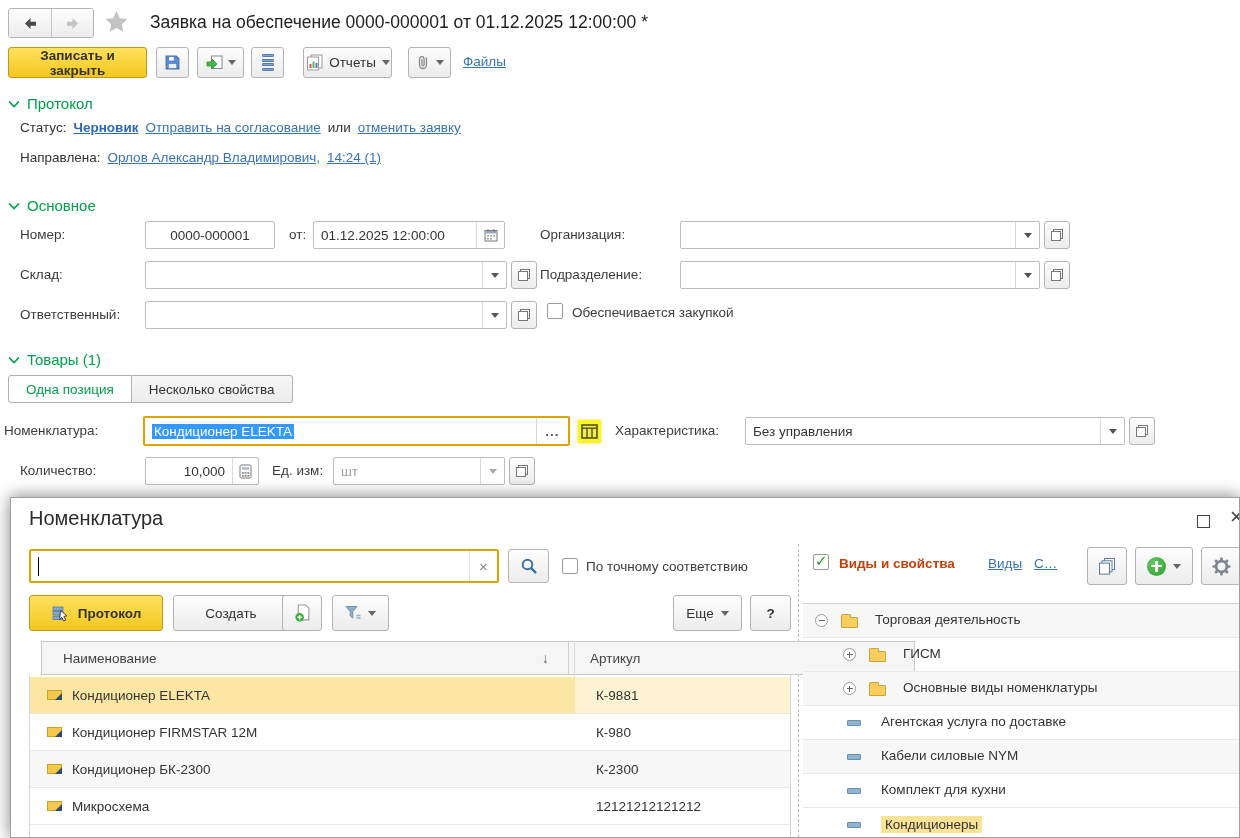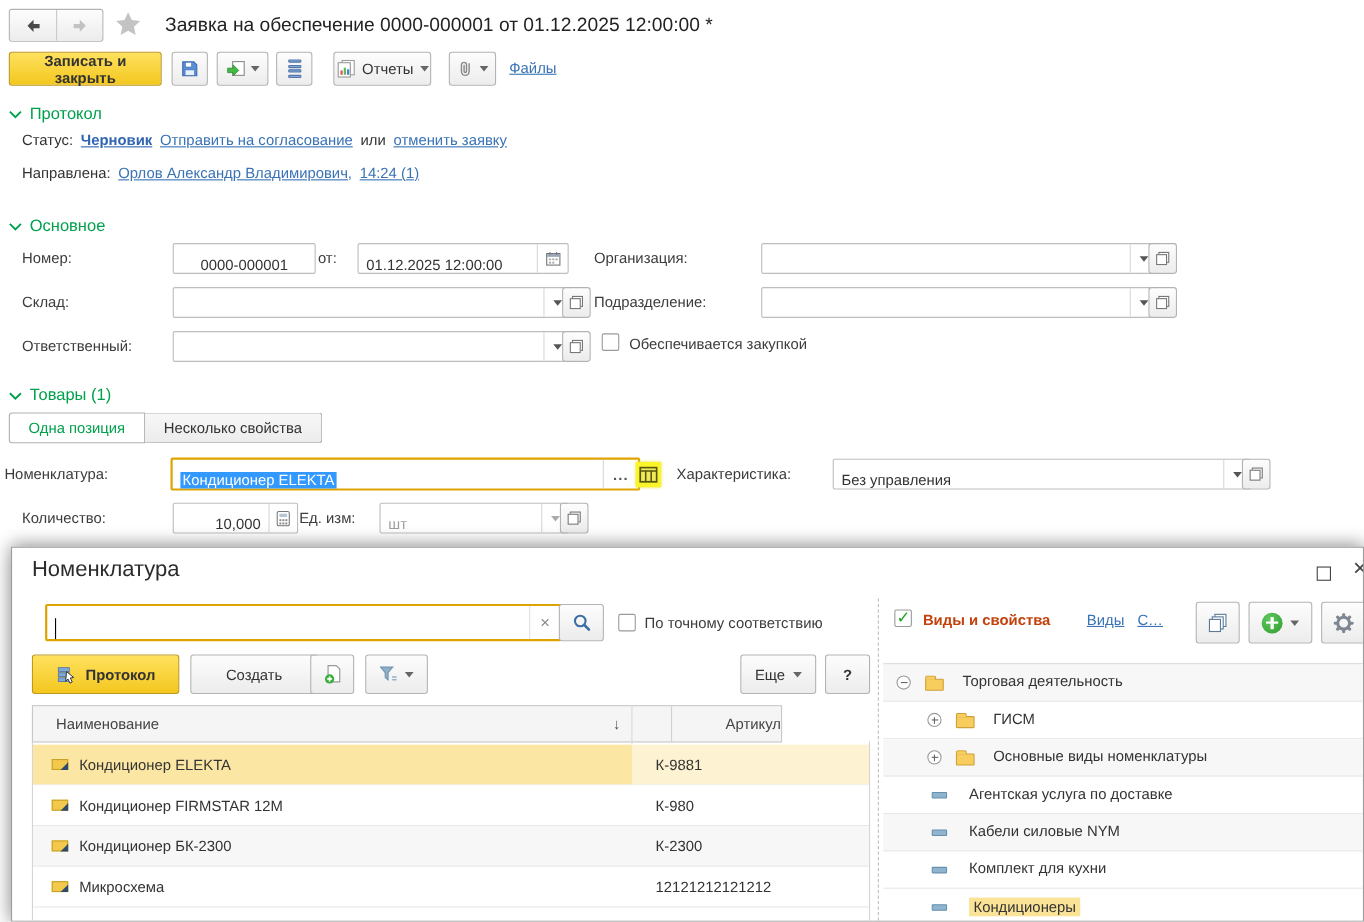--- a/index.html
+++ b/index.html
@@ -6,22 +6,22 @@
   html,body { background:#e9e9e9; }
   body { font-family:"Liberation Sans","DejaVu Sans",sans-serif; font-size:13.5px; color:#333; }
   #screen { position:relative; width:1240px; height:838px; background:#fff; overflow:hidden; }
   .abs { position:absolute; }
 
   
   .btn { position:absolute; display:flex; align-items:center; justify-content:center; gap:6px;
          background:linear-gradient(#fdfdfd,#ececec); border:1px solid #b3b3b3; border-radius:3px;
          height:31px; padding:4px 10px; font-size:13.5px; color:#333; cursor:default; }
   .btn-yellow { background:linear-gradient(#ffe15e,#f3c71f); border-color:#c0981b; font-weight:bold; }
-  .field { position:absolute; display:flex; align-items:flex-end; background:#fff;
-           border:1px solid #bdbdbd; border-radius:2px; height:28px; font-size:13.5px;margin-left:12px; }
+  .field { position:absolute; display:flex; align-items:center; background:#fff;
+           border:1px solid #bdbdbd; border-radius:2px; height:28px; font-size:13.5px; }
   .field .val { flex:1; padding:0 7px; white-space:nowrap; overflow:hidden; }
   .seg { width:24px; align-self:stretch; display:flex; align-items:center; justify-content:center;
          border-left:1px solid #d8d8d8; }
   .tri { width:0; height:0; border-left:4px solid transparent; border-right:4px solid transparent;
          border-top:5px solid #555; }
   .tri.sm { border-top-color:#666; }
   .openbtn { position:absolute; width:26px; height:28px; display:flex; align-items:center; justify-content:center;
              background:linear-gradient(#fdfdfd,#ececec); border:1px solid #b3b3b3; border-radius:3px; }
   .pages { position:relative; width:12px; height:12px; }
   .pages::before { content:""; position:absolute; right:0; top:0; width:8px; height:8px; border:1px solid #777; background:#fff; }
@@ -61,22 +61,22 @@
   .tab.active { background:#fff; color:#00a04c; border-radius:3px 0 0 3px; }
   .tab.rest { border-left:none; border-radius:0 3px 3px 0; }
 
   
   #modal { position:absolute; left:10px; top:497px; width:1230px; height:341px; background:#fff;
            border:1px solid #9e9e9e; box-shadow:0 -3px 14px rgba(0,0,0,.28), 0 4px 18px rgba(0,0,0,.25);
            overflow:hidden; }
   .mtitle { position:absolute; left:18px; top:9px; font-size:20px; color:#2b2b2b; }
   .splitter { position:absolute; left:787px; top:46px; bottom:0; width:0; border-left:1px dashed #bdbdbd; }
 
-  .phead { position:absolute; left:18px; top:143px; width:682px; height:34px; background:#f5f5f5;
-           border:1px solid #c8c8c8; display:flex; align-items:center; color:#444;justify-content:space-between; }
+  .phead { position:absolute; left:30px; top:143px; width:874px; height:34px; background:#f5f5f5;
+           border:1px solid #c8c8c8; display:flex; align-items:center; color:#444; }
   .pbody-border { position:absolute; left:18px; top:176px; width:762px; height:165px;
                   border-left:1px solid #d5d5d5; border-right:1px solid #d5d5d5; }
   .coldiv { position:absolute; left:563px; top:143px; height:182px; width:0; border-left:1px solid #d9d9d9; }
   .prow { position:absolute; left:19px; width:760px; height:37px; display:flex; align-items:stretch;
           border-bottom:1px solid #e8e8e8; background:#fff; }
   .prow.tint { background:#f7f7f7; }
   .pcell-name { width:545px; display:flex; align-items:center; gap:10px; padding-left:17px; }
   .pcell-sku  { flex:1; display:flex; align-items:center; padding-left:21px; }
   .prow.sel .pcell-name { background:#fbe7a3; }
   .prow.sel .pcell-sku  { background:#fdf3d2; }

